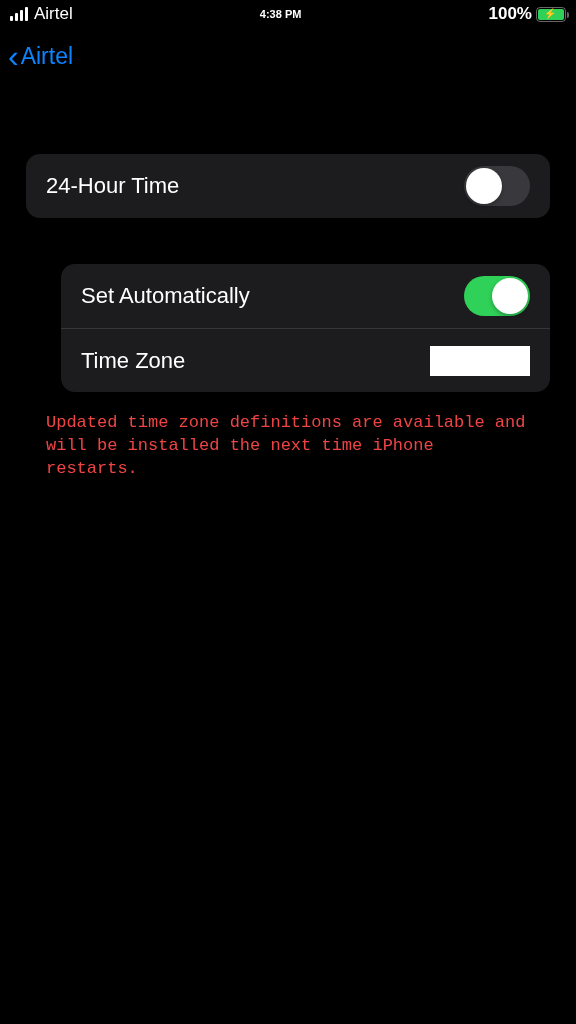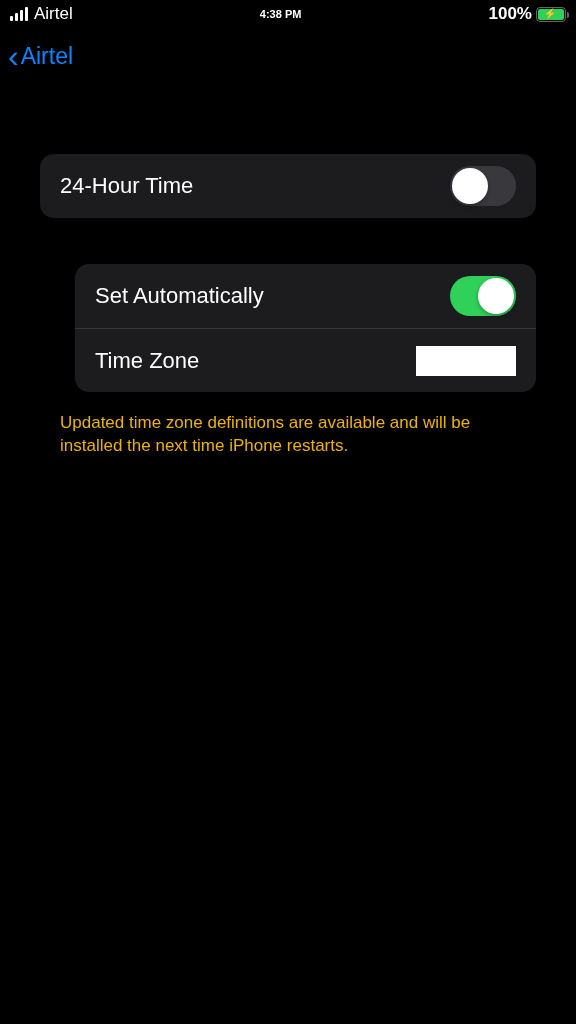--- a/index.html
+++ b/index.html
@@ -104,21 +104,21 @@
       line-height: 1;
     }
     .nav-title {
       position: absolute;
       left: 50%;
       transform: translateX(-50%);
       font-size: 23px;
       font-weight: 600;
     }
     .content {
-      padding: 70px 40px 0;
+      padding: 70px 26px 0;
     }
     .group {
       background: #1c1c1e;
       border-radius: 14px;
       overflow: hidden;
       margin-bottom: 46px;
     }
     .group:nth-of-type(2) { margin-bottom: 10px; margin-left: 35px; }
     .row {
       display: flex;
@@ -157,24 +157,25 @@
       box-shadow: 0 2px 4px rgba(0,0,0,0.3);
     }
     .toggle-off .toggle-knob { left: 2px; }
     .toggle-on .toggle-knob { right: 2px; }
     .tz-value {
       width: 100px;
       height: 30px;
       background: #fff;
     }
     .footer-text {
-      color: #eab308;
+      color: #ef4444;
       font-size: 17px;
       line-height: 1.35;
       padding: 10px 20px 0;
+      font-family: Liberation Mono, monospace;
     }
   </style>
 </head>
 <body>
 
 <div class="status-bar">
   <div class="status-left">
     <div class="signal-bars">
       <span></span>
         <span></span>

